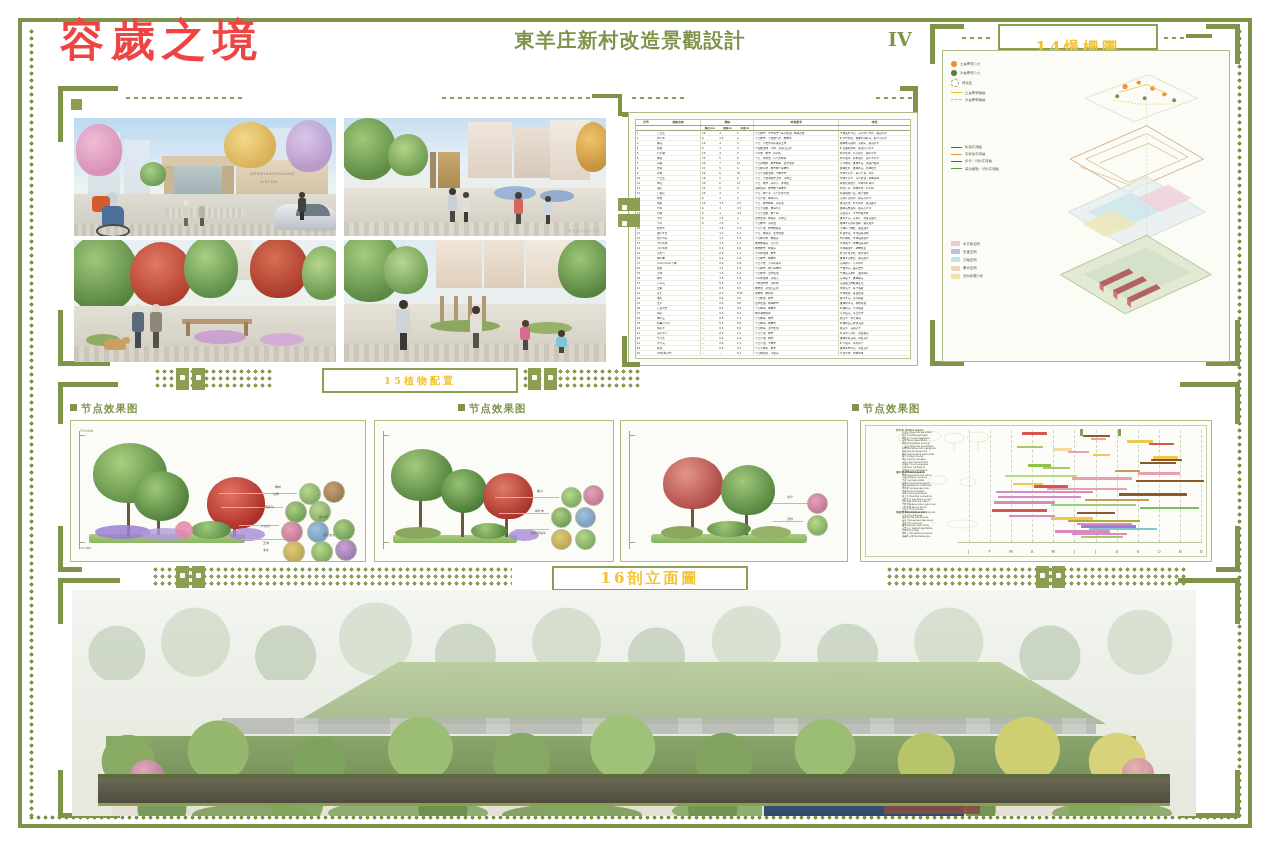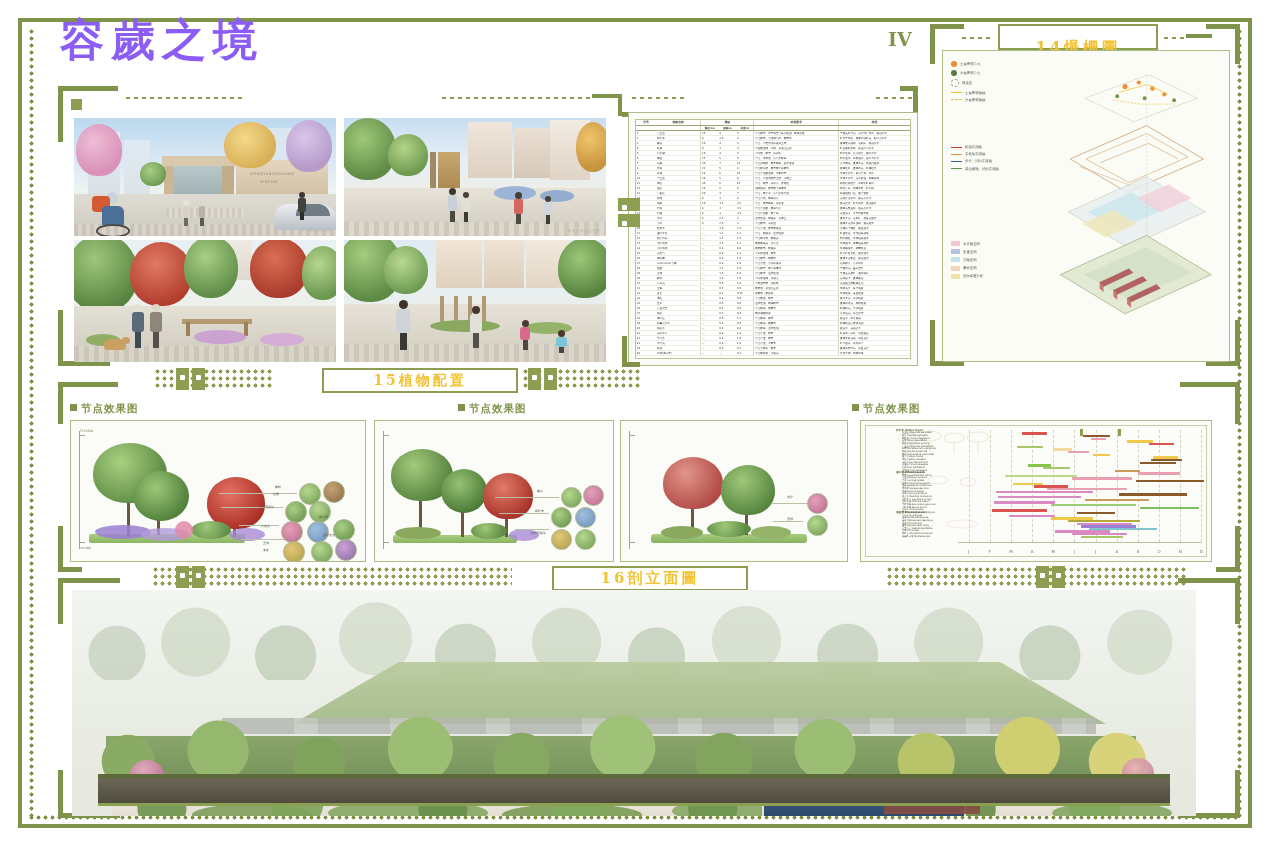--- a/index.html
+++ b/index.html
@@ -5,21 +5,21 @@
   html,body{margin:0;padding:0;background:#fff;}
   body{width:1270px;height:846px;font-family:"DejaVu Sans","Liberation Sans",sans-serif;overflow:hidden;}
   #board{position:relative;width:1270px;height:846px;background:#ffffff;}
 
   
   .frame-line{position:absolute;background:#7f944a;}
   .frame-dot{position:absolute;background-image:radial-gradient(#7f944a 40%, transparent 41%);background-size:7px 7px;background-repeat:repeat-x;}
   .frame-dot-v{position:absolute;background-image:radial-gradient(#7f944a 40%, transparent 41%);background-size:7px 7px;background-repeat:repeat-y;}
 
   
-  .logo{position:absolute;left:60px;top:18px;font-family:"DejaVu Serif","Liberation Serif",serif;font-weight:700;font-size:44px;letter-spacing:7px;color:#8b5cf6;line-height:1;text-align:right;}
+  .logo{position:absolute;left:60px;top:18px;font-family:"DejaVu Serif","Liberation Serif",serif;font-weight:700;font-size:44px;letter-spacing:7px;color:#ef4444;line-height:1;text-align:right;}
   .title-cn{position:absolute;left:400px;top:27px;width:460px;text-align:center;font-family:"DejaVu Serif","Liberation Serif",serif;font-weight:700;font-size:20px;letter-spacing:1px;color:#7f944a;}
   .title-en{position:absolute;left:330px;top:52px;width:600px;text-align:center;font-size:14.5px;color:#8a9c5c;letter-spacing:.1px;}
   .page-num{position:absolute;left:888px;top:28px;font-family:"DejaVu Serif","Liberation Serif",serif;font-size:19px;color:#7f944a;font-weight:600;}
 
   
   .chip{position:absolute;background:#fff;border:2px solid #8b9e52;box-sizing:border-box;display:flex;align-items:center;justify-content:center;}
   .chip span{font-family:"DejaVu Serif","Liberation Serif",serif;font-weight:700;color:#f2c230;letter-spacing:3px;white-space:nowrap;}
 
   
   .conn{position:absolute;height:4px;background-image:radial-gradient(#8b9e52 42%, transparent 43%);background-size:8px 4px;background-repeat:repeat-x;}
@@ -96,20 +96,21 @@
 
   <div class="frame-line" style="left:18px;top:18px;width:4px;height:810px;"></div>
   <div class="frame-line" style="left:1248px;top:18px;width:4px;height:810px;"></div>
   <div class="frame-line" style="left:18px;top:18px;width:1234px;height:4px;"></div>
   <div class="frame-line" style="left:18px;top:824px;width:1234px;height:4px;"></div>
   <div class="frame-dot-v" style="left:28px;top:28px;width:7px;height:790px;"></div>
   <div class="frame-dot-v" style="left:1236px;top:28px;width:7px;height:790px;"></div>
   <div class="frame-dot" style="left:28px;top:814px;height:7px;width:1210px;"></div>
 
   <div class="logo">容歲之境</div>
+  <div class="title-cn">東羊庄新村改造景觀設計</div>
   <div class="page-num">IV</div>
 
   <div class="br" style="left:58px;top:86px;width:60px;height:56px;">
     <div class="h" style="left:0;top:0;width:60px;"></div>
     <div class="v" style="left:0;top:0;height:56px;"></div>
     <div class="sq" style="left:13px;top:13px;"></div>
   </div>
   <div class="br" style="left:58px;top:310px;width:18px;height:56px;">
     <div class="v" style="left:0;top:0;height:56px;"></div>
     <div class="h" style="left:0;top:51px;width:52px;"></div>
@@ -895,21 +896,21 @@
     <span class="hinge-dots" style="left:-22px;width:120px;"></span>
     <i></i>
       <i></i>
   </div>
   <div class="hinge" style="left:528px;top:368px;">
     <span class="hinge-dots" style="left:-6px;width:120px;"></span>
     <i></i>
       <i></i>
   </div>
   <div class="chip" style="left:322px;top:368px;width:196px;height:25px;">
-    <span style="font-size:14px;">15植物配置</span>
+    <span style="font-size:10px;">15植物配置</span>
   </div>
 
   <div class="br" style="left:58px;top:382px;width:60px;height:42px;">
     <div class="h" style="left:0;top:0;width:60px;"></div>
     <div class="v" style="left:0;top:0;height:42px;"></div>
   </div>
   <div class="br" style="left:1180px;top:382px;width:60px;height:42px;">
     <div class="h" style="left:0;top:0;width:60px;"></div>
     <div class="v" style="left:55px;top:0;height:42px;"></div>
   </div>

